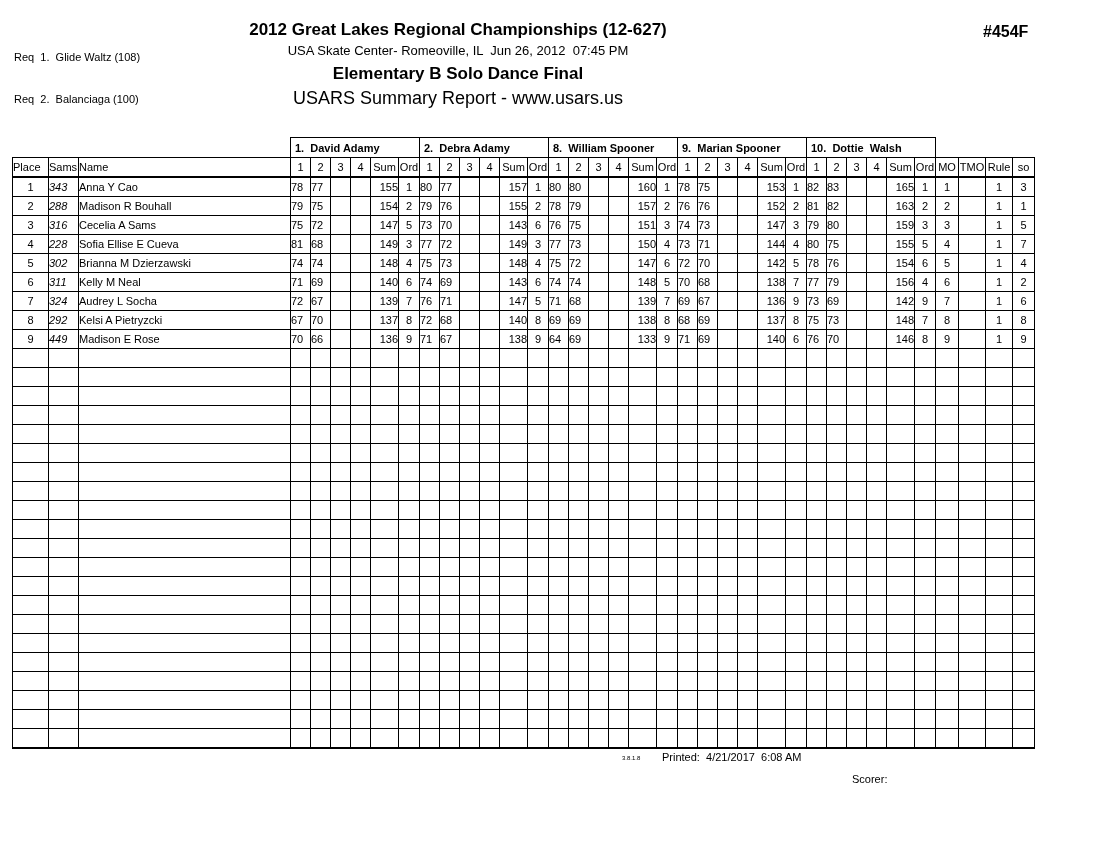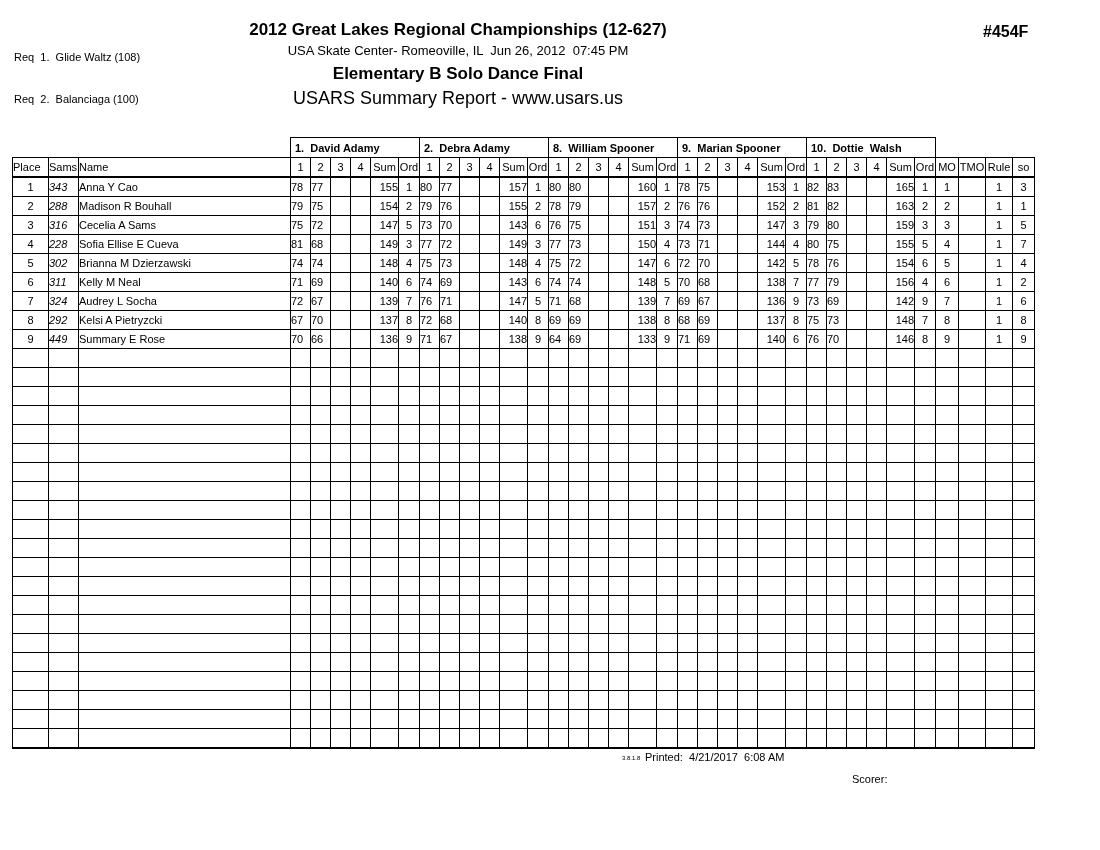--- a/index.html
+++ b/index.html
@@ -35,21 +35,21 @@
   .c-name  { font-weight:bold; text-align:left; padding-left:5px; }
   .c-score { text-align:left; padding-left:3px; }
   .c-sum   { text-align:right; padding-right:3px; }
   .c-ord   { font-weight:bold; text-align:center;
              border-left:4px solid #000; border-right:4px solid #000; }
   .h-ord   { text-align:center; border-left:4px solid #000; border-right:4px solid #000; }
   .c-right { text-align:center; }
   .summary tr:last-child td { border-bottom:2px solid #000; }
 
   .footer-version { position:absolute; left:622px; top:755px; font-size:6px; }
-  .footer-printed { position:absolute; left:645px; top:751px; font-size:11px; }
+  .footer-printed { position:absolute; left:662px; top:751px; font-size:11px; }
   .footer-scorer  { position:absolute; left:852px; top:751px; font-size:11px;margin-top:22px; }
 </style>
 </head>
 <body>
 
 <div class="req-block pre">
   <div>Req  1.  Glide Waltz (108)</div>
   <div>Req  2.  Balanciaga (100)</div>
 </div>
 
@@ -461,21 +461,21 @@
         <td class="c-sum">148</td>
         <td class="c-ord">7</td>
         <td class="c-right">8</td>
         <td class="c-right"></td>
         <td class="c-right">1</td>
         <td class="c-right">8</td>
       </tr>
       <tr>
         <td class="c-place">9</td>
         <td class="c-cont">449</td>
-        <td class="c-name">Summary E Rose</td>
+        <td class="c-name">Madison E Rose</td>
         <td class="c-score">70</td>
         <td class="c-score">66</td>
         <td class="c-score"></td>
         <td class="c-score"></td>
         <td class="c-sum">136</td>
         <td class="c-ord">9</td>
         <td class="c-score">71</td>
         <td class="c-score">67</td>
         <td class="c-score"></td>
         <td class="c-score"></td>

